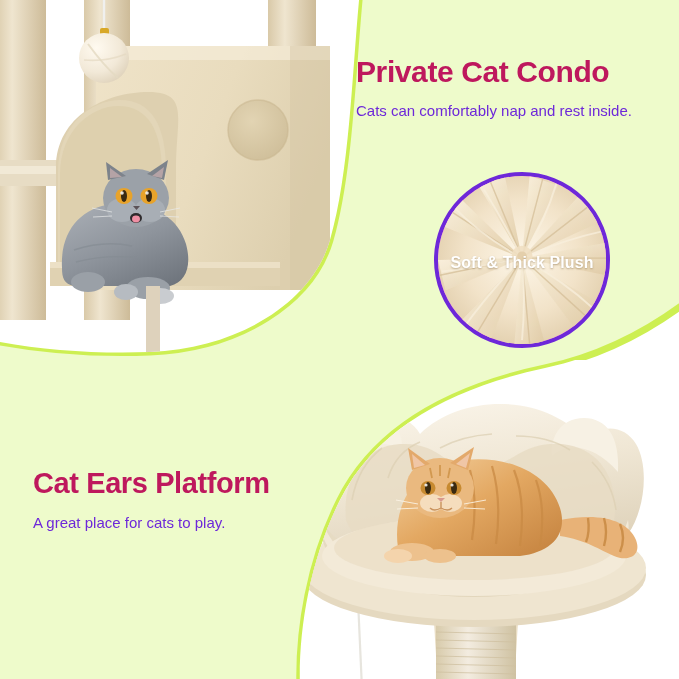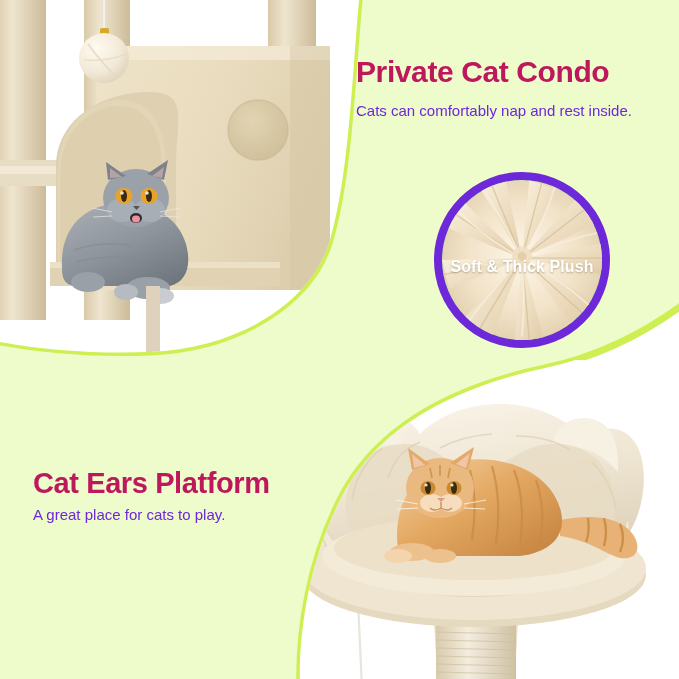--- a/index.html
+++ b/index.html
@@ -33,32 +33,32 @@
     white-space:nowrap;
   }
   .sub{
     font-size:15px;
     color:#6d28d9;
     margin:14px 0 0 0;
     line-height:1.25;
     white-space:nowrap;
   }
   #ears-text .h1{font-size:29px;}
-  #ears-text .sub{margin-top:8px;font-size:15px;}
+  #ears-text .sub{margin-top:16px;font-size:15px;}
 
   
   #plush-circle{
     position:absolute;
     left:434px;top:172px;
     width:176px;height:176px;
     border-radius:50%;
-    border:8px solid #6d28d9;
+    border:4px solid #6d28d9;
     box-sizing:border-box;
     overflow:hidden;
-    background:#0369a1;
+    background:#d946ef;
   }
   #plush-label{
     position:absolute;
     left:0;right:0;top:78px;
     text-align:center;
     color:#ffffff;
     font-size:16px;
     font-weight:bold;
     letter-spacing:0.1px;
     text-shadow:0 1px 2px rgba(120,95,60,.45);

